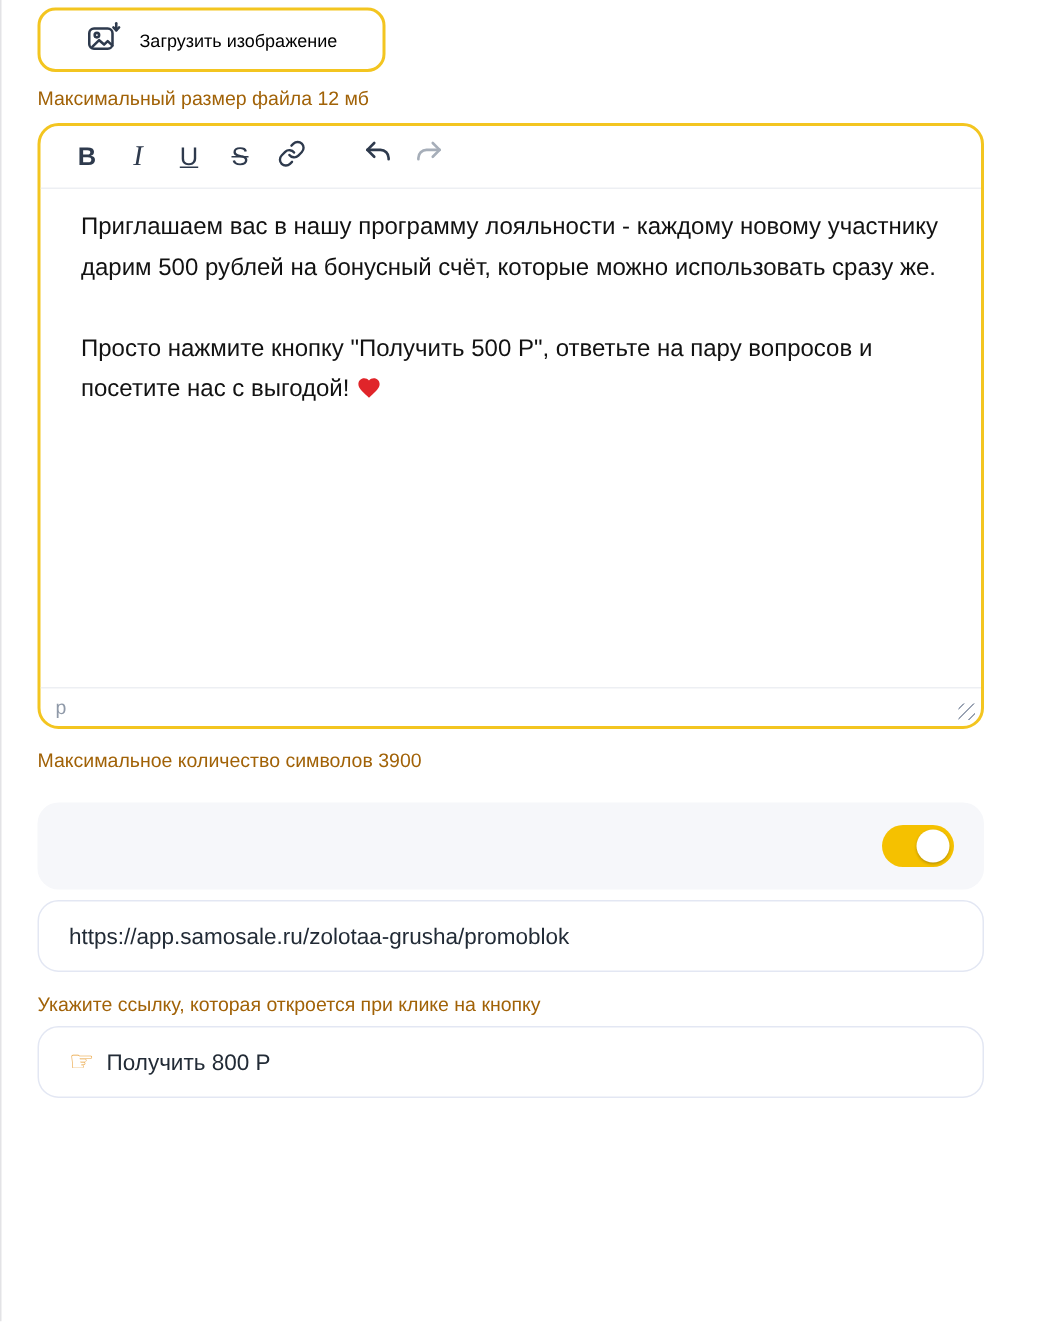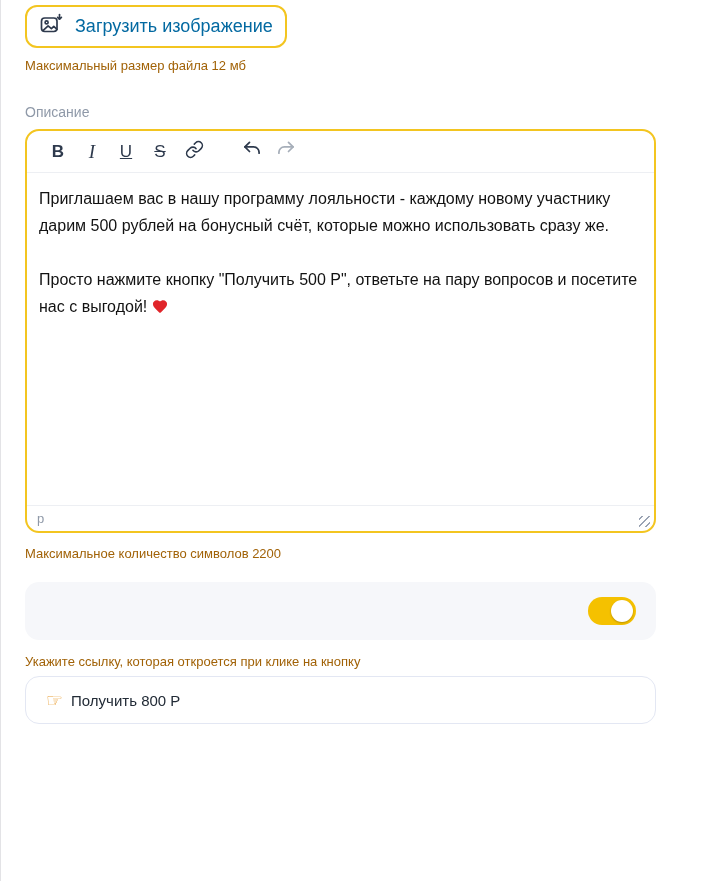--- a/index.html
+++ b/index.html
@@ -19,27 +19,27 @@
     background: #e3e3e6;
   }
   .page { padding: 5px 0 0 25px; width: 656px; }
 
   
   .upload-btn {
     display: inline-flex;
     align-items: center;
     gap: 12px;
     height: 43px;
-    padding: 0 12px;
+    padding: 0 30px;
     background: #fff;
     border: 2px solid #f3c520;
     border-radius: 12px;
     font-family: "Liberation Sans", sans-serif;
-    font-size: 18px;
-    color: #0369a1;
+    font-size: 12px;
+    color: #000000;
     cursor: pointer;
   }
   .upload-btn svg { flex: 0 0 auto; }
 
   .hint {
     margin-top: 10px;
     font-size: 13px;
     color: #a16207;
   }
 
@@ -81,21 +81,21 @@
     color: #2e3a4d;
     cursor: pointer;
   }
   .tb-bold   { font-weight: bold; }
   .tb-italic { font-family: "Liberation Serif", serif; font-style: italic; font-size: 19px; }
   .tb-underline { text-decoration: underline; }
   .tb-strike { text-decoration: line-through; }
   .tb-gap { width: 24px; }
   .editor-content {
     flex: 1 1 auto;
-    padding: 12px 12px;
+    padding: 12px 27px;
     font-size: 16px;
     line-height: 27px;
     color: #121212;
     overflow: hidden;
   }
   .editor-content p { margin: 0; }
   .heart { display: inline-block; vertical-align: -3px; margin-left: 4px; }
   .statusbar {
     flex: 0 0 auto;
     height: 26px;
@@ -191,21 +191,20 @@
         <path d="M4.5 18.2l4.6-4.4 3.3 2.9 2.4-2.3 3.2 3"></path>
         <path d="M20.5 2.5v4.6"></path>
         <path d="M18.6 5.3l1.9 1.9 1.9-1.9"></path>
       </svg>
     </span>
     <span>Загрузить изображение</span>
   </button>
   <div class="hint">Максимальный размер файла 12 мб</div>
 
   
-  <div class="field-label">Описание</div>
   <div class="editor">
     <div class="toolbar">
       <button class="tb-btn tb-bold">B</button>
       <button class="tb-btn tb-italic">I</button>
       <button class="tb-btn tb-underline">U</button>
       <button class="tb-btn tb-strike">S</button>
       <button class="tb-btn">
         <span>
           <svg width="19" height="19" viewBox="0 0 24 24" fill="none" stroke="#2e3a4d" stroke-width="2" stroke-linecap="round" stroke-linejoin="round">
             <path d="M10 13a5 5 0 0 0 7.54.54l3-3a5 5 0 0 0-7.07-7.07l-1.72 1.71"></path>
@@ -236,32 +235,33 @@
       <p><br></p>
       <p><span>Просто нажмите кнопку "Получить 500 Р", ответьте на пару вопросов и посетите нас с выгодой!</span><span class="heart"><svg width="18" height="17" viewBox="0 0 24 24" fill="#e0252a">
               <path d="M12 21.35l-1.45-1.32C5.4 15.36 2 12.28 2 8.5 2 5.42 4.42 3 7.5 3c1.74 0 3.41.81 4.5 2.09C13.09 3.81 14.76 3 16.5 3 19.58 3 22 5.42 22 8.5c0 3.78-3.4 6.86-8.55 11.54L12 21.35z"></path>
             </svg></span></p>
     </div>
     <div class="statusbar">
       <span>p</span>
       <span class="resize-handle"></span>
     </div>
   </div>
-  <div class="hint" style="margin-top:13px">Максимальное количество символов 2200</div>
+  <div class="hint" style="margin-top:13px">Максимальное количество символов 3900</div>
 
   
   <div class="card">
     <div>
     </div>
     <div class="toggle">
       <div class="knob"></div>
     </div>
   </div>
 
   
+  <input class="text-input" type="text" value="https://app.samosale.ru/zolotaa-grusha/promoblok" style="">
   <div class="hint" style="margin-top:14px">Укажите ссылку, которая откроется при клике на кнопку</div>
 
   
   <div class="text-input">
     <span class="hand-icon">☞</span>
     <span>Получить 800 Р</span>
   </div>
 
 </div>
 

